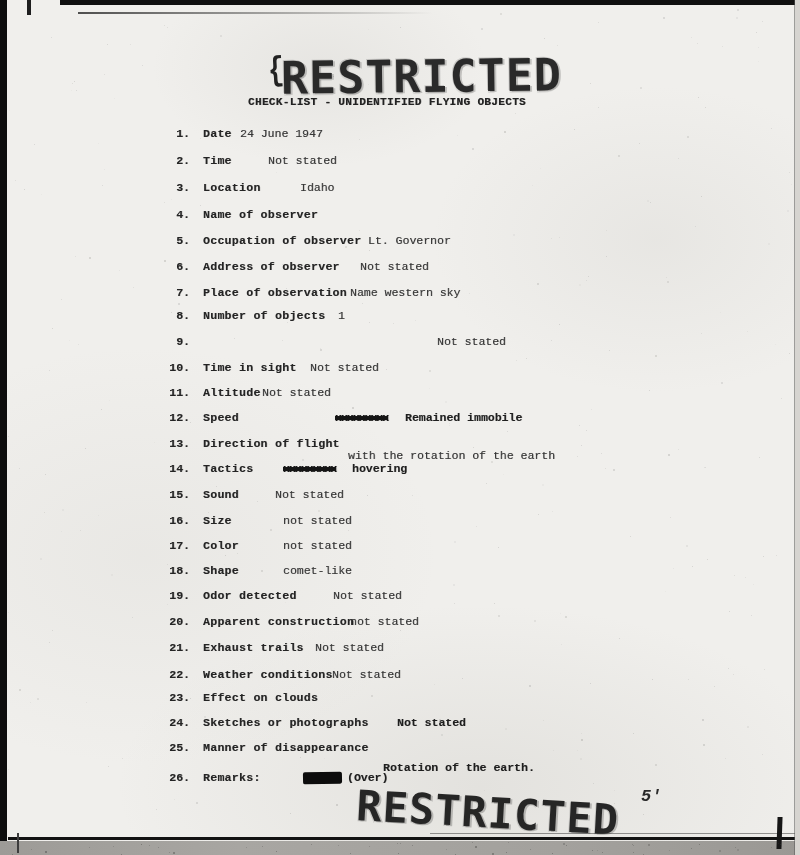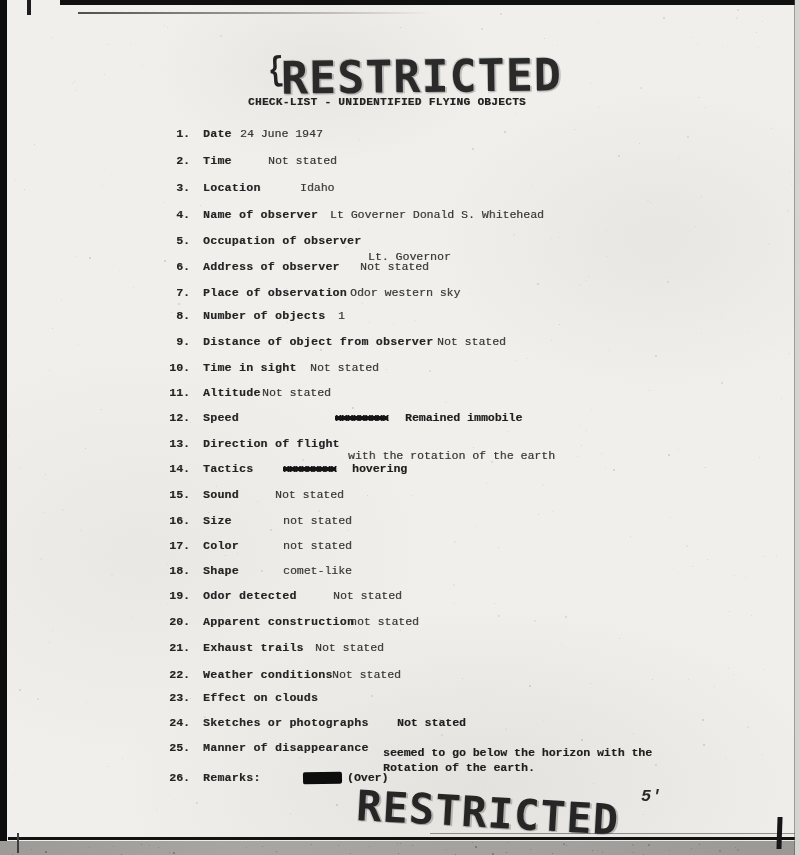--- a/index.html
+++ b/index.html
@@ -94,45 +94,43 @@
         <span class="val" style="left: 268px; top: 0px;">Not stated</span>
       </div>
       <div class="row" style="top: 181px;">
         <span class="num">3.</span>
         <span class="lbl">Location</span>
         <span class="val" style="left: 300px; top: 0px;">Idaho</span>
       </div>
       <div class="row" style="top: 208px;">
         <span class="num">4.</span>
         <span class="lbl">Name of observer</span>
-        <span class="val" style="left: 330px; top: 0px;">Lt Governer Donald S. Whitehead</span>
       </div>
       <div class="row" style="top: 234px;">
         <span class="num">5.</span>
         <span class="lbl">Occupation of observer</span>
-        <span class="val" style="left: 368px; top: 16px;">Lt. Governor</span>
+        <span class="val" style="left: 368px; top: 0px;">Lt. Governor</span>
       </div>
       <div class="row" style="top: 260px;">
         <span class="num">6.</span>
         <span class="lbl">Address of observer</span>
         <span class="val" style="left: 360px; top: 0px;">Not stated</span>
       </div>
       <div class="row" style="top: 286px;">
         <span class="num">7.</span>
         <span class="lbl">Place of observation</span>
-        <span class="val" style="left: 350px; top: 0px;">Odor western sky</span>
+        <span class="val" style="left: 350px; top: 0px;">Name western sky</span>
       </div>
       <div class="row" style="top: 309px;">
         <span class="num">8.</span>
         <span class="lbl">Number of objects</span>
         <span class="val" style="left: 338px; top: 0px;">1</span>
       </div>
       <div class="row" style="top: 335px;">
         <span class="num">9.</span>
-        <span class="lbl">Distance of object from observer</span>
         <span class="val" style="left: 437px; top: 0px;">Not stated</span>
       </div>
       <div class="row" style="top: 361px;">
         <span class="num">10.</span>
         <span class="lbl">Time in sight</span>
         <span class="val" style="left: 310px; top: 0px;">Not stated</span>
       </div>
       <div class="row" style="top: 386px;">
         <span class="num">11.</span>
         <span class="lbl">Altitude</span>
@@ -200,21 +198,20 @@
         <span class="lbl">Effect on clouds</span>
       </div>
       <div class="row" style="top: 716px;">
         <span class="num">24.</span>
         <span class="lbl">Sketches or photographs</span>
         <span class="val b" style="left: 397px; top: 0px;">Not stated</span>
       </div>
       <div class="row" style="top: 741px;">
         <span class="num">25.</span>
         <span class="lbl">Manner of disappearance</span>
-        <span class="val b" style="left: 383px; top: 5px;">seemed to go below the horizon with the</span>
         <span class="val b" style="left: 383px; top: 20px;">Rotation of the earth.</span>
       </div>
       <div class="row" style="top: 771px;">
         <span class="num">26.</span>
         <span class="lbl">Remarks:</span>
         <div class="redact" style="left: 303px; top: 1px; width: 39px; height: 12px;"></div>
         <span class="val b" style="left: 347px; top: 0px;">(Over)</span>
       </div>
     </div>
 

